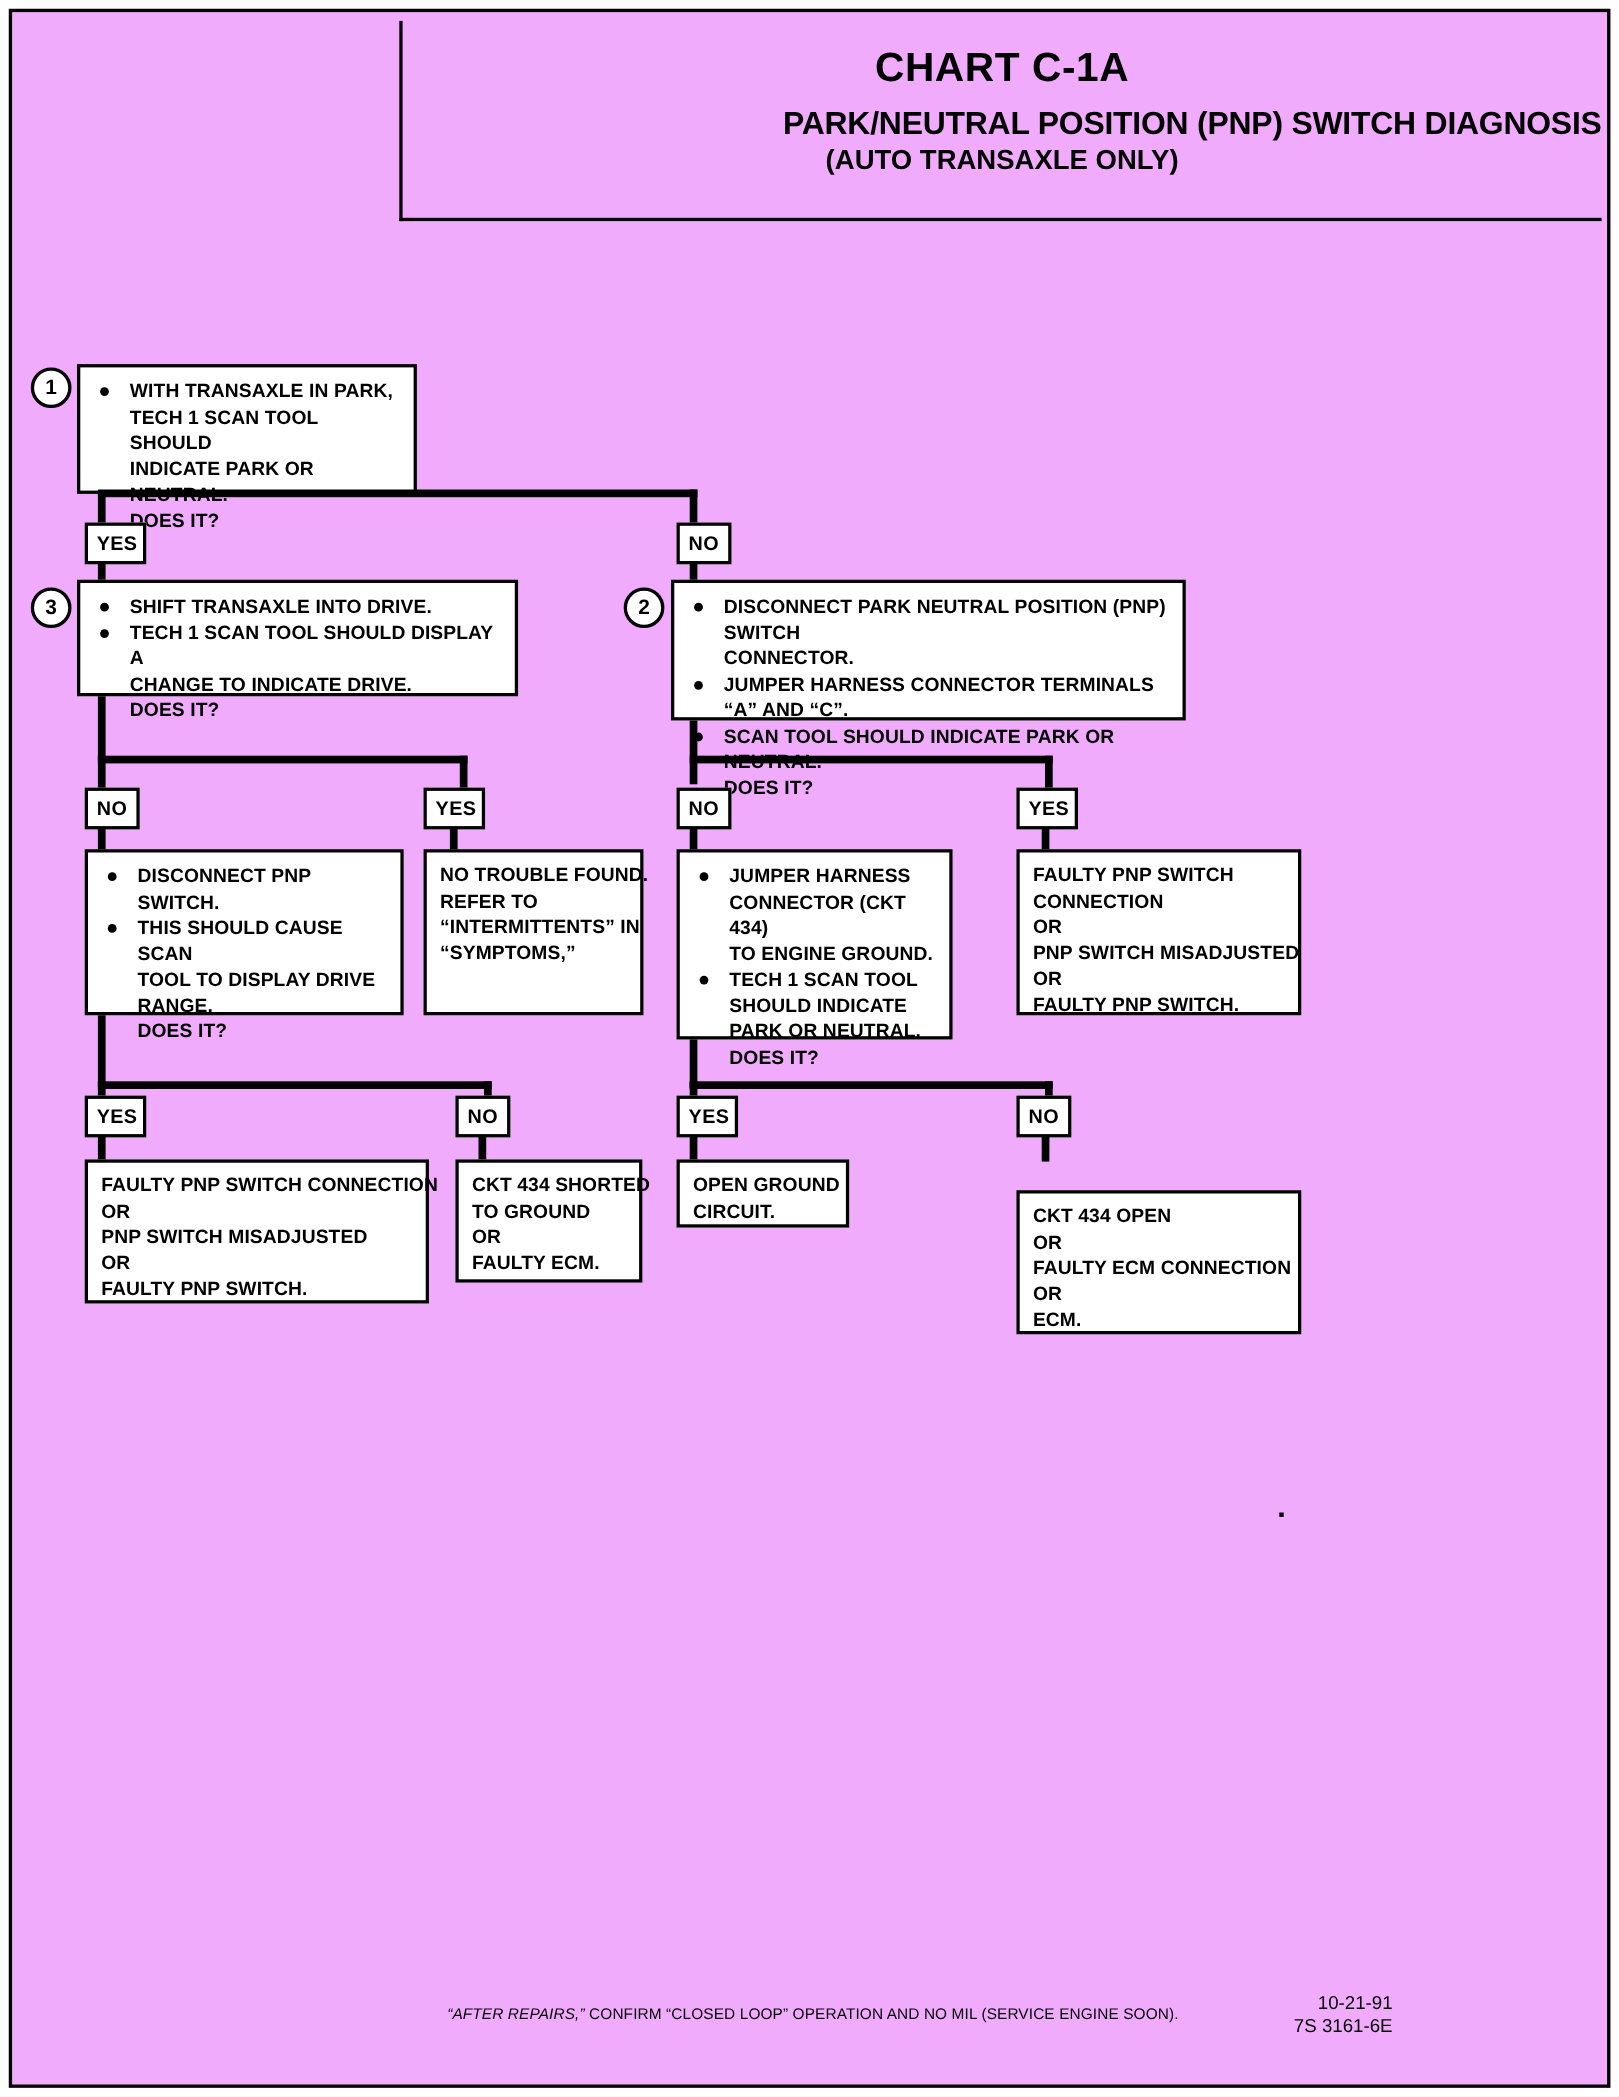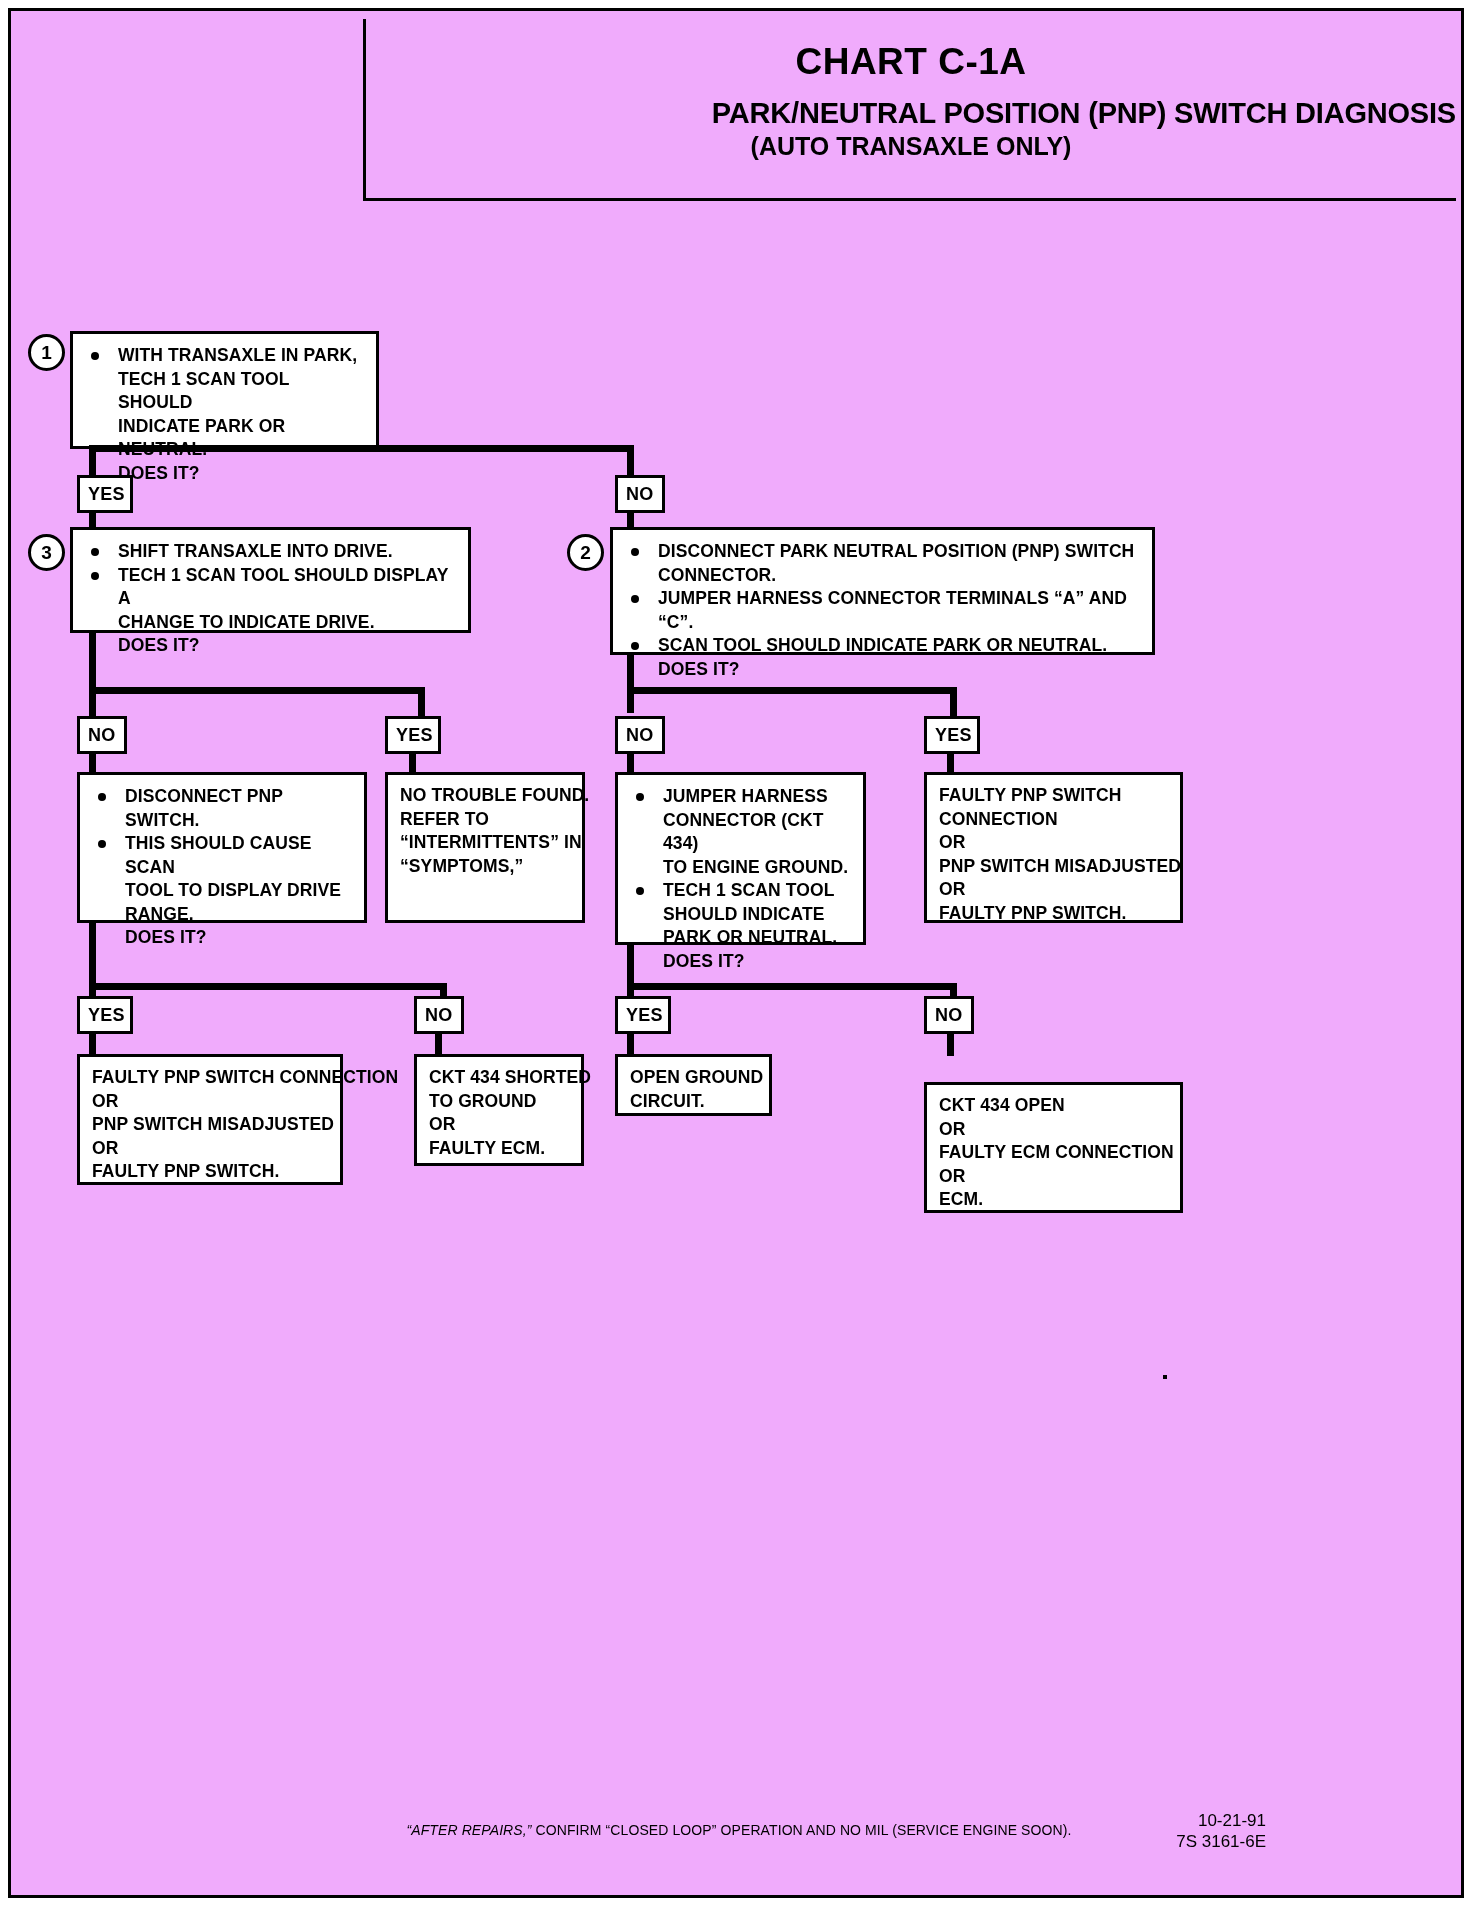--- a/index.html
+++ b/index.html
@@ -178,40 +178,40 @@
   <div class="ansbox" style="left:66px;top:985px;width:56px;height:38px;">
     <span>YES</span>
   </div>
   <div class="ansbox" style="left:403px;top:985px;width:50px;height:38px;">
     <span>NO</span>
   </div>
 
   <div class="vline" style="left:78px;top:1021px;height:24px;"></div>
   <div class="vline" style="left:424px;top:1021px;height:24px;"></div>
 
-  <div class="plain" style="left:66px;top:1043px;width:266px;height:131px;">
+  <div class="plain" style="left:66px;top:1043px;width:313px;height:131px;">
     <div>FAULTY PNP SWITCH CONNECTION</div>
     <div>OR</div>
     <div>PNP SWITCH MISADJUSTED</div>
     <div>OR</div>
     <div>FAULTY PNP SWITCH.</div>
   </div>
 
   <div class="plain" style="left:403px;top:1043px;width:170px;height:112px;">
     <div>CKT 434 SHORTED</div>
     <div>TO GROUND</div>
     <div>OR</div>
     <div>FAULTY ECM.</div>
   </div>
 
   <div class="circle" style="left:556px;top:523px;">
     <span>2</span>
   </div>
 
-  <div class="nbox" style="left:599px;top:516px;width:545px;height:128px;">
+  <div class="nbox" style="left:599px;top:516px;width:468px;height:128px;">
     <ul>
       <li><span>DISCONNECT PARK NEUTRAL POSITION (PNP) SWITCH</span></li>
       <li class="nobullet"><span>CONNECTOR.</span></li>
       <li><span>JUMPER HARNESS CONNECTOR TERMINALS “A” AND “C”.</span></li>
       <li><span>SCAN TOOL SHOULD INDICATE PARK OR NEUTRAL.</span></li>
       <li class="nobullet"><span>DOES IT?</span></li>
     </ul>
   </div>
 
   <div class="vline" style="left:616px;top:644px;height:58px;"></div>

